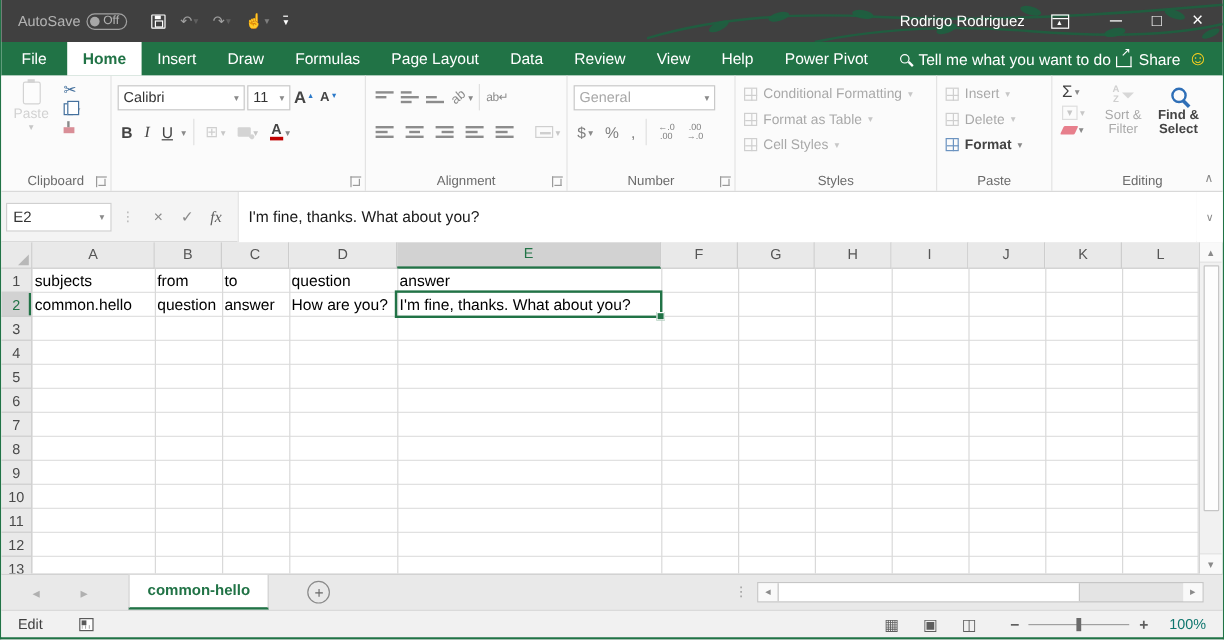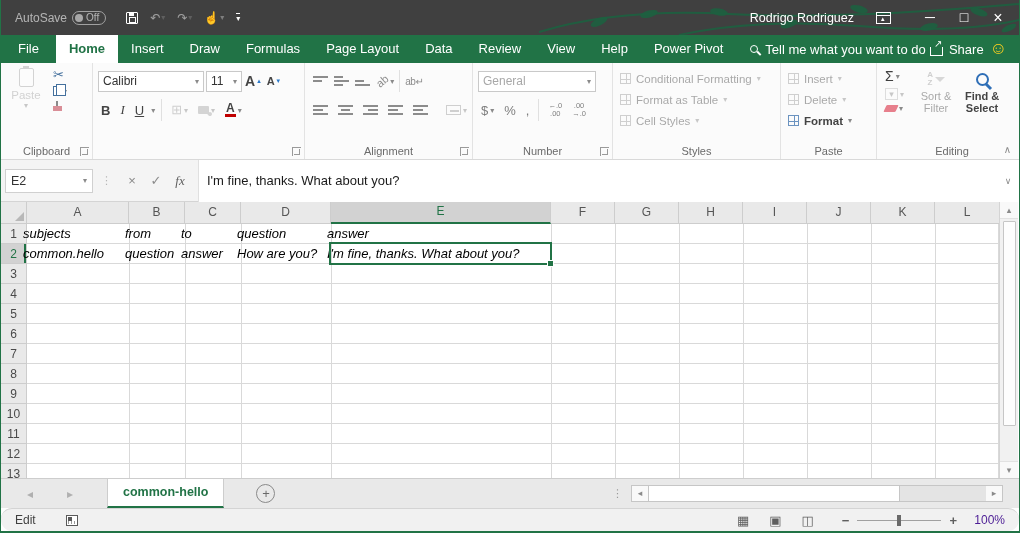--- a/index.html
+++ b/index.html
@@ -136,52 +136,52 @@
       linear-gradient(#d9d9d9,#d9d9d9),linear-gradient(#d9d9d9,#d9d9d9),linear-gradient(#d9d9d9,#d9d9d9),
       linear-gradient(#d9d9d9,#d9d9d9),linear-gradient(#d9d9d9,#d9d9d9),linear-gradient(#d9d9d9,#d9d9d9),
       linear-gradient(#d9d9d9,#d9d9d9),linear-gradient(#d9d9d9,#d9d9d9),linear-gradient(#d9d9d9,#d9d9d9),
       repeating-linear-gradient(180deg,transparent 0 19px,#d9d9d9 19px 20px);
     background-repeat:no-repeat,no-repeat,no-repeat,no-repeat,no-repeat,no-repeat,no-repeat,no-repeat,no-repeat,no-repeat,no-repeat,no-repeat,repeat;
     background-size:1px 100%,1px 100%,1px 100%,1px 100%,1px 100%,1px 100%,1px 100%,1px 100%,1px 100%,1px 100%,1px 100%,1px 100%,100% 20px;
     background-position:128px 0,184px 0,240px 0,330px 0,550px 0,614px 0,678px 0,742px 0,806px 0,870px 0,934px 0,997px 0,0 0;}
   .rhcol{position:absolute;left:0;top:0;width:26px;border-right:1px solid #cdcdcd;background:#e9e9e9;}
   .rh{height:20px;line-height:20px;text-align:center;font-size:12px;color:#4a4a4a;border-bottom:1px solid #cdcdcd;}
   .rh.sel{background:#d2d2d2;color:#217346;box-shadow:inset -2px 0 0 #217346;}
-  .drow{position:absolute;left:18px;display:flex;height:20px;font-style:italic;}
+  .drow{position:absolute;left:24px;display:flex;height:20px;}
   .dc{padding:2px 4px 0;font-size:13px;color:#000;white-space:nowrap;overflow:hidden;}
   .selbox-e2{position:absolute;left:328px;top:18px;width:223px;height:23px;border:2px solid #217346;z-index:3;}
   .selbox-e2::after{content:'';position:absolute;right:-4px;bottom:-4px;width:5px;height:5px;background:#217346;border:1px solid #fff;}
   .vscroll{position:absolute;right:1px;top:0;width:19px;height:276px;background:#f1f1f1;border-left:1px solid #d4d4d4;display:flex;flex-direction:column;align-items:center;font-size:9px;color:#8a8a8a;}
   .varr{height:17px;line-height:17px;width:100%;text-align:center;background:#f9f9f9;border-bottom:1px solid #e2e2e2;}
   .vthumb{width:13px;flex:0 0 205px;margin-top:2px;background:#fdfdfd;border:1px solid #c6c6c6;border-radius:1px;}
   .varr.bot{margin-top:auto;border-top:1px solid #e2e2e2;border-bottom:none;}
   
   .sheetbar{height:30px;background:#e9e9e9;border-top:1px solid #cdcdcd;display:flex;align-items:center;font-size:12.5px;}
   .snav{color:#b0b0b0;font-size:12px;margin-left:18px;width:22px;text-align:center;}
   .stab{margin-left:26px;height:29px;line-height:27px;padding:0 15px;background:#fff;border-left:1px solid #cdcdcd;border-right:1px solid #cdcdcd;border-bottom:2px solid #217346;color:#217346;font-weight:700;}
   .newsheet{margin-left:32px;width:19px;height:19px;border:1px solid #8a8a8a;border-radius:50%;text-align:center;line-height:17px;color:#6a6a6a;font-size:13px;}
   .sdots{margin-left:auto;color:#9a9a9a;font-size:11px;margin-right:8px;}
   .hscroll{width:372px;height:17px;border:1px solid #c6c6c6;background:#e4e4e4;display:flex;align-items:stretch;margin-right:16px;font-size:9px;color:#8a8a8a;}
   .harr{width:16px;text-align:center;line-height:15px;background:#f9f9f9;}
   .hthumb{width:252px;background:#fff;border-left:1px solid #c6c6c6;border-right:1px solid #c6c6c6;}
   .htrack{flex:1;}
   
-  .statusbar{height:23px;background:#f1f1f1;border-top:1px solid #d4d4d4;display:flex;align-items:center;font-size:12px;color:#3f3f3f;border-radius:11px;}
+  .statusbar{height:23px;background:#f1f1f1;border-top:1px solid #d4d4d4;display:flex;align-items:center;font-size:12px;color:#3f3f3f;}
   .smode{margin-left:14px;}
   .macro{width:12px;height:11px;border:1px solid #5a5a5a;margin-left:30px;position:relative;background:#fff;}
   .macro::before{content:'';position:absolute;left:1px;top:1px;width:4px;height:4px;background:#5a5a5a;}
   .macro::after{content:'';position:absolute;left:1px;bottom:1px;right:1px;height:3px;
     background-image:linear-gradient(90deg,#9a9a9a 1px,transparent 1px);background-size:3px 100%;}
   .views{margin-left:auto;display:flex;gap:20px;color:#5f5f5f;font-size:13px;}
   .zoomctl{display:flex;align-items:center;gap:8px;margin-left:28px;color:#5f5f5f;}
   .ztrack{width:84px;height:1px;background:#a0a0a0;position:relative;}
   .ztrack::before{content:'';position:absolute;left:50%;top:-3px;width:1px;height:7px;background:#a0a0a0;}
   .zhandle{position:absolute;left:50%;top:-5px;width:4px;height:11px;background:#6a6a6a;transform:translateX(-50%);}
   .zsign{font-size:13px;font-weight:700;}
-  .zpct{width:48px;text-align:right;margin-right:14px;color:#4c1d95;}
+  .zpct{width:48px;text-align:right;margin-right:14px;color:#0f766e;}
 </style>
 </head>
 <body>
 
 <div id="window">
 
   <div class="titlebar">
     <svg class="leaves" width="480" height="35" viewBox="0 0 480 35">
       <g stroke="#1d6140" stroke-width="2" fill="none" opacity=".9">
         <path d="M0 32 Q80 8 190 14 T480 4"></path>

